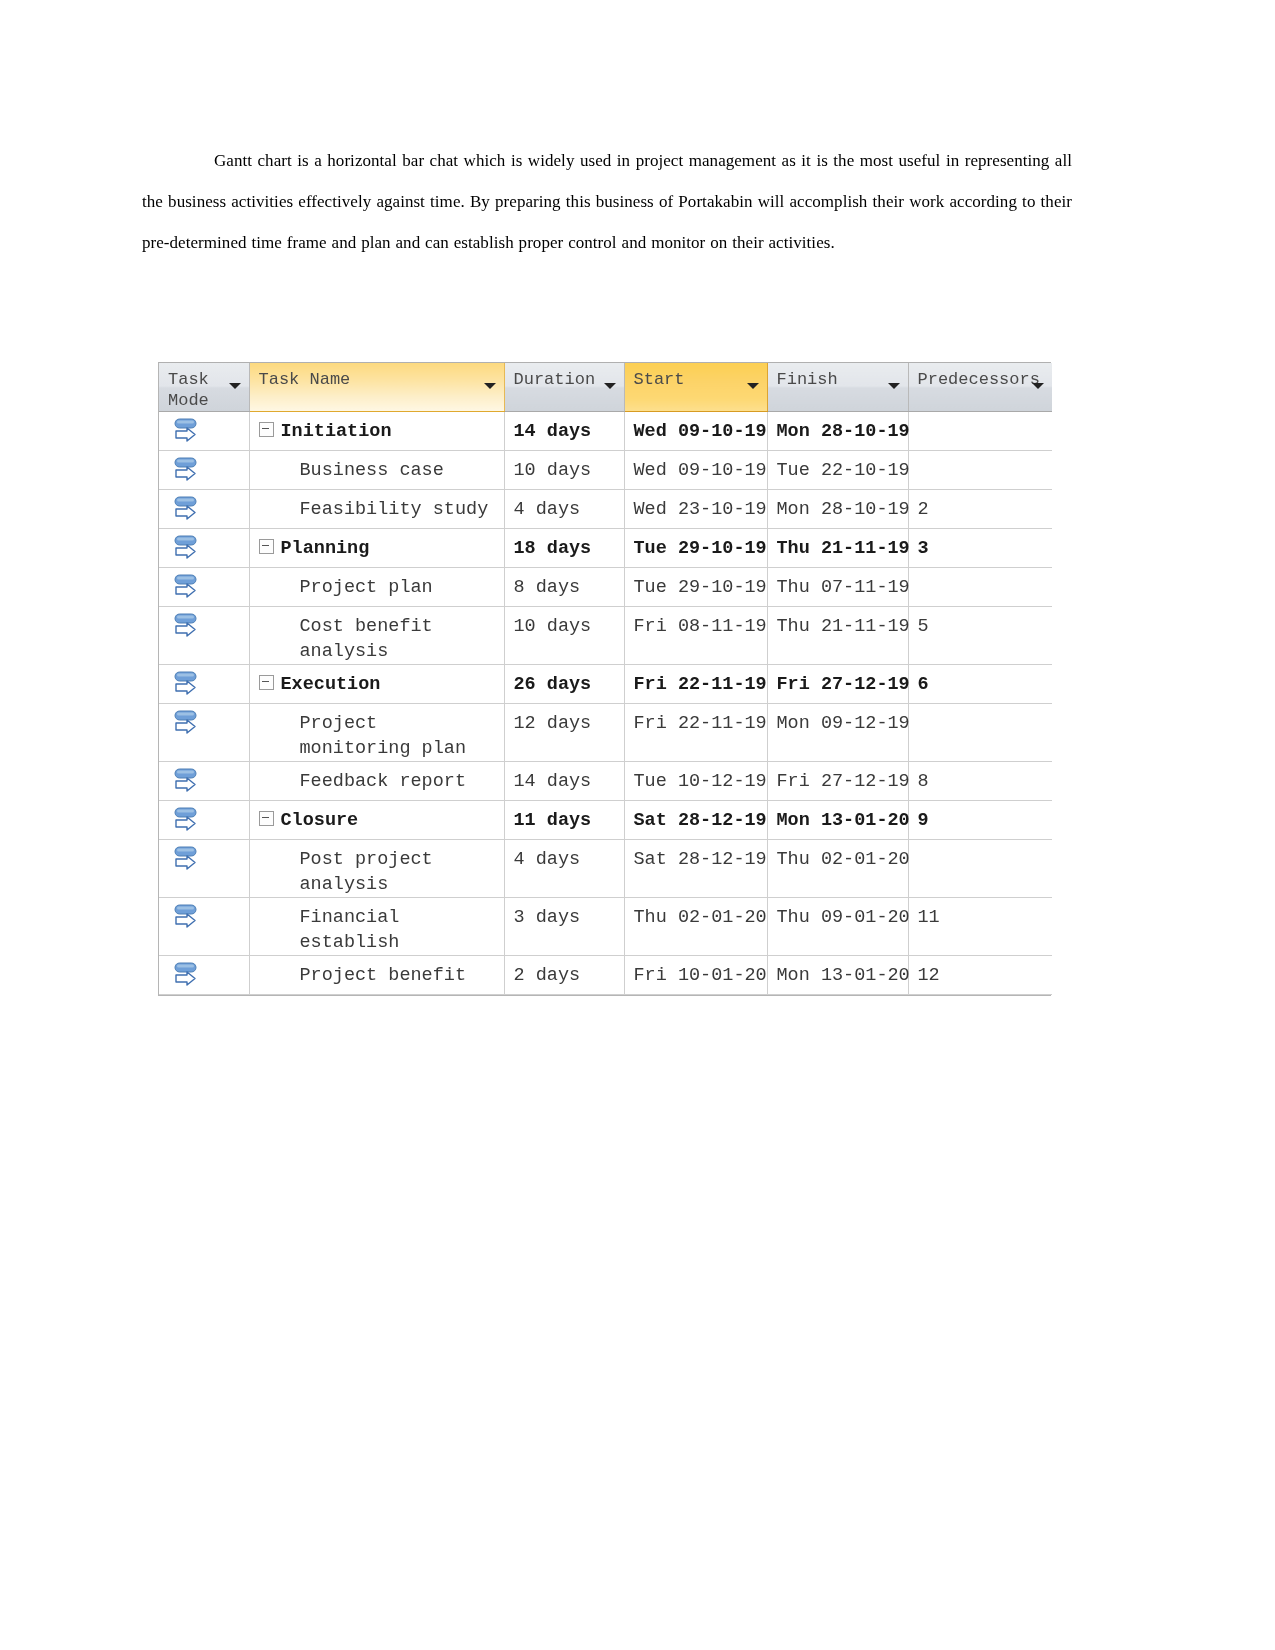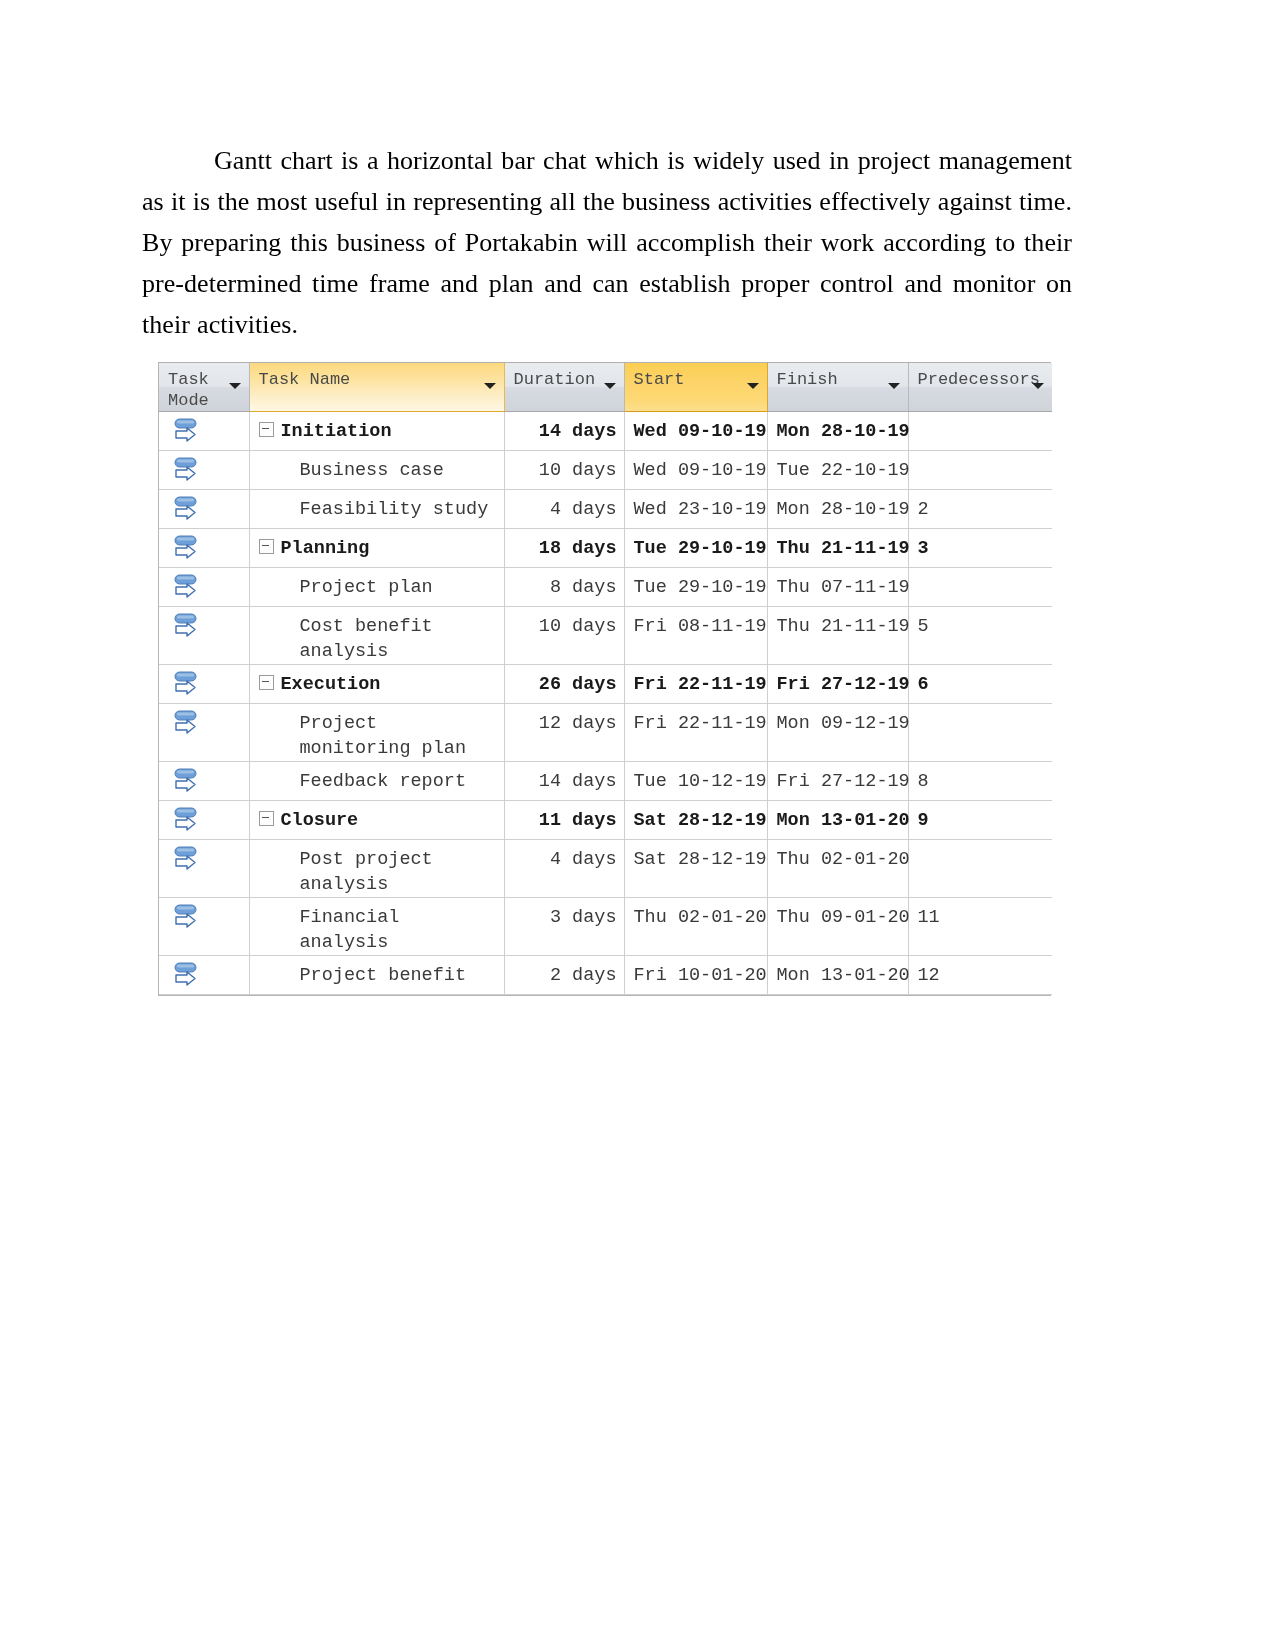--- a/index.html
+++ b/index.html
@@ -34,21 +34,21 @@
     font-family: "Liberation Serif", "DejaVu Serif", serif;
     font-size: 21.5px;
     line-height: 30px;
     text-decoration: underline;
     text-underline-offset: 3px;
     margin: 0 0 12px 0;
     letter-spacing: 0.1px;
   }
   .doc-para {
     font-family: "Liberation Serif", "DejaVu Serif", serif;
-    font-size: 26px;
+    font-size: 17px;
     line-height: 41px;
     text-align: justify;
     text-indent: 72px;
     margin: 0;
     letter-spacing: 0.05px;
     word-spacing: 0.6px;
   }
 
   
   .project-grid {
@@ -133,21 +133,21 @@
   tbody tr.summary td { font-weight: bold; color: #1a1a1a; }
 
   .cell {
     display: block;
     padding: 7px 7px 0 9px;
     line-height: 25px;
     white-space: normal;
   }
   .cell.name    { padding-left: 9px; }
   .cell.sub     { padding-left: 50px; }
-  .cell.dur     { padding-left: 9px; text-align: right; }
+  .cell.dur     { padding-left: 9px; }
   .cell.date    { padding-left: 9px; white-space: nowrap; text-align: right; }
   .cell.pred    { padding-left: 9px; }
 
   td.mode-cell { text-align: left; }
 
   
   .taskmode-icon {
     display: block;
     position: relative;
     width: 34px;
@@ -494,21 +494,21 @@
           </tr>
           <tr>
             <td class="mode-cell">
               <span class="taskmode-icon"><svg width="34" height="32" viewBox="0 0 34 32" xmlns="http://www.w3.org/2000/svg">
                   <rect x="2" y="1" width="21" height="9" rx="4.5" ry="4.5" fill="#6f9fd8" stroke="#4e7fb5" stroke-width="1"></rect>
                   <rect x="4" y="2.5" width="17" height="3" rx="1.5" ry="1.5" fill="#9cc0e4"></rect>
                   <path d="M3 13 H14 V10 L22 16.5 L14 23 V20 H3 Z" fill="#ffffff" stroke="#3f6fb0" stroke-width="1.4" stroke-linejoin="round"></path>
                 </svg></span>
             </td>
             <td>
-              <span class="cell name sub"><span>Financial analysis</span></span>
+              <span class="cell name sub"><span>Financial establish</span></span>
             </td>
             <td>
               <span class="cell dur">3 days</span>
             </td>
             <td>
               <span class="cell date">Thu 02-01-20</span>
             </td>
             <td>
               <span class="cell date">Thu 09-01-20</span>
             </td>

